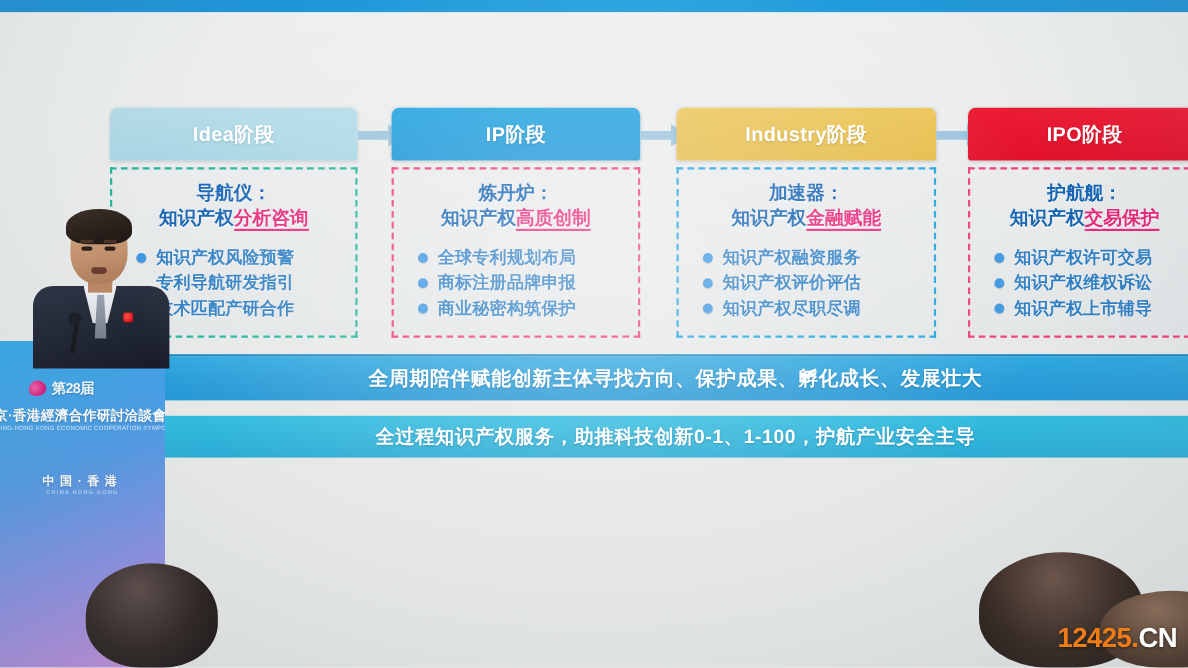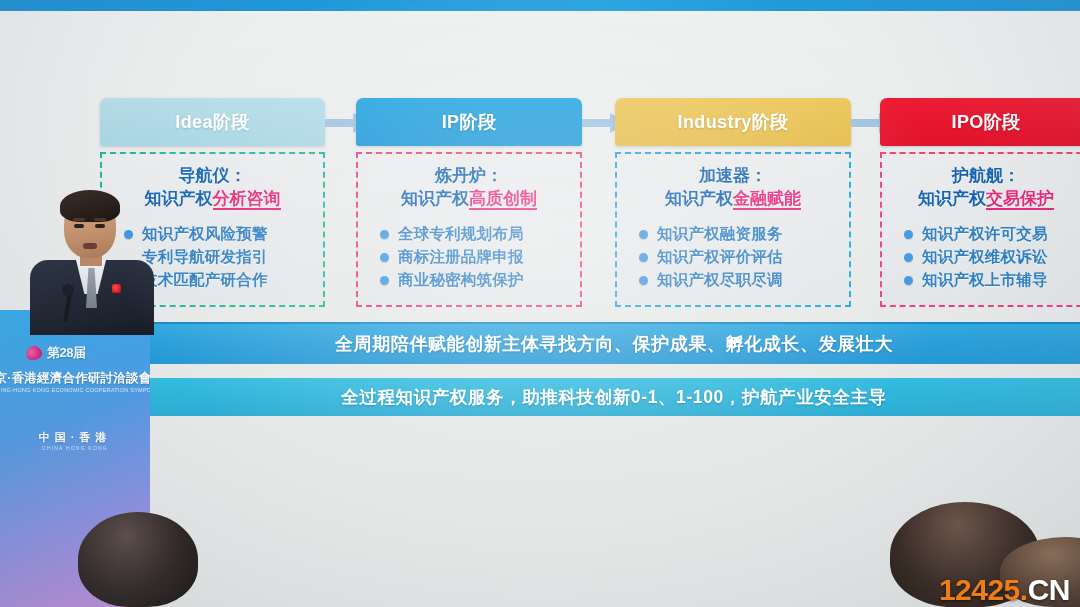--- a/index.html
+++ b/index.html
@@ -185,22 +185,22 @@
     background:radial-gradient(ellipse at 40% 25%,#5a4a46 0%,#2a211f 55%,#130f0e 100%);}
   .aud2{left:880px;bottom:0;width:230px;height:105px;}
   .aud2 .head{left:10px;width:150px;height:105px;
     background:radial-gradient(ellipse at 45% 22%,#6b5246 0%,#32241d 55%,#170f0b 100%);}
   .aud3{left:1000px;bottom:0;width:150px;height:70px;}
   .aud3 .head{left:0;width:130px;height:70px;
     background:radial-gradient(ellipse at 40% 25%,#8a6a52 0%,#4a3325 60%,#241812 100%);}
 
   
   .watermark{
-    position:absolute;right:10px;bottom:0;
-    font-size:30px;font-weight:bold;letter-spacing:-0.5px;
+    position:absolute;right:10px;bottom:12px;
+    font-size:25px;font-weight:bold;letter-spacing:-0.5px;
     text-shadow:0 1px 3px rgba(0,0,0,.55);
     white-space:nowrap;
     margin-left:32px;
   }
   .wm-num{color:#f07c18;}
   .wm-dot{color:#f07c18;}
   .wm-cn{color:#ffffff;}
 </style>
 </head>
 <body>

